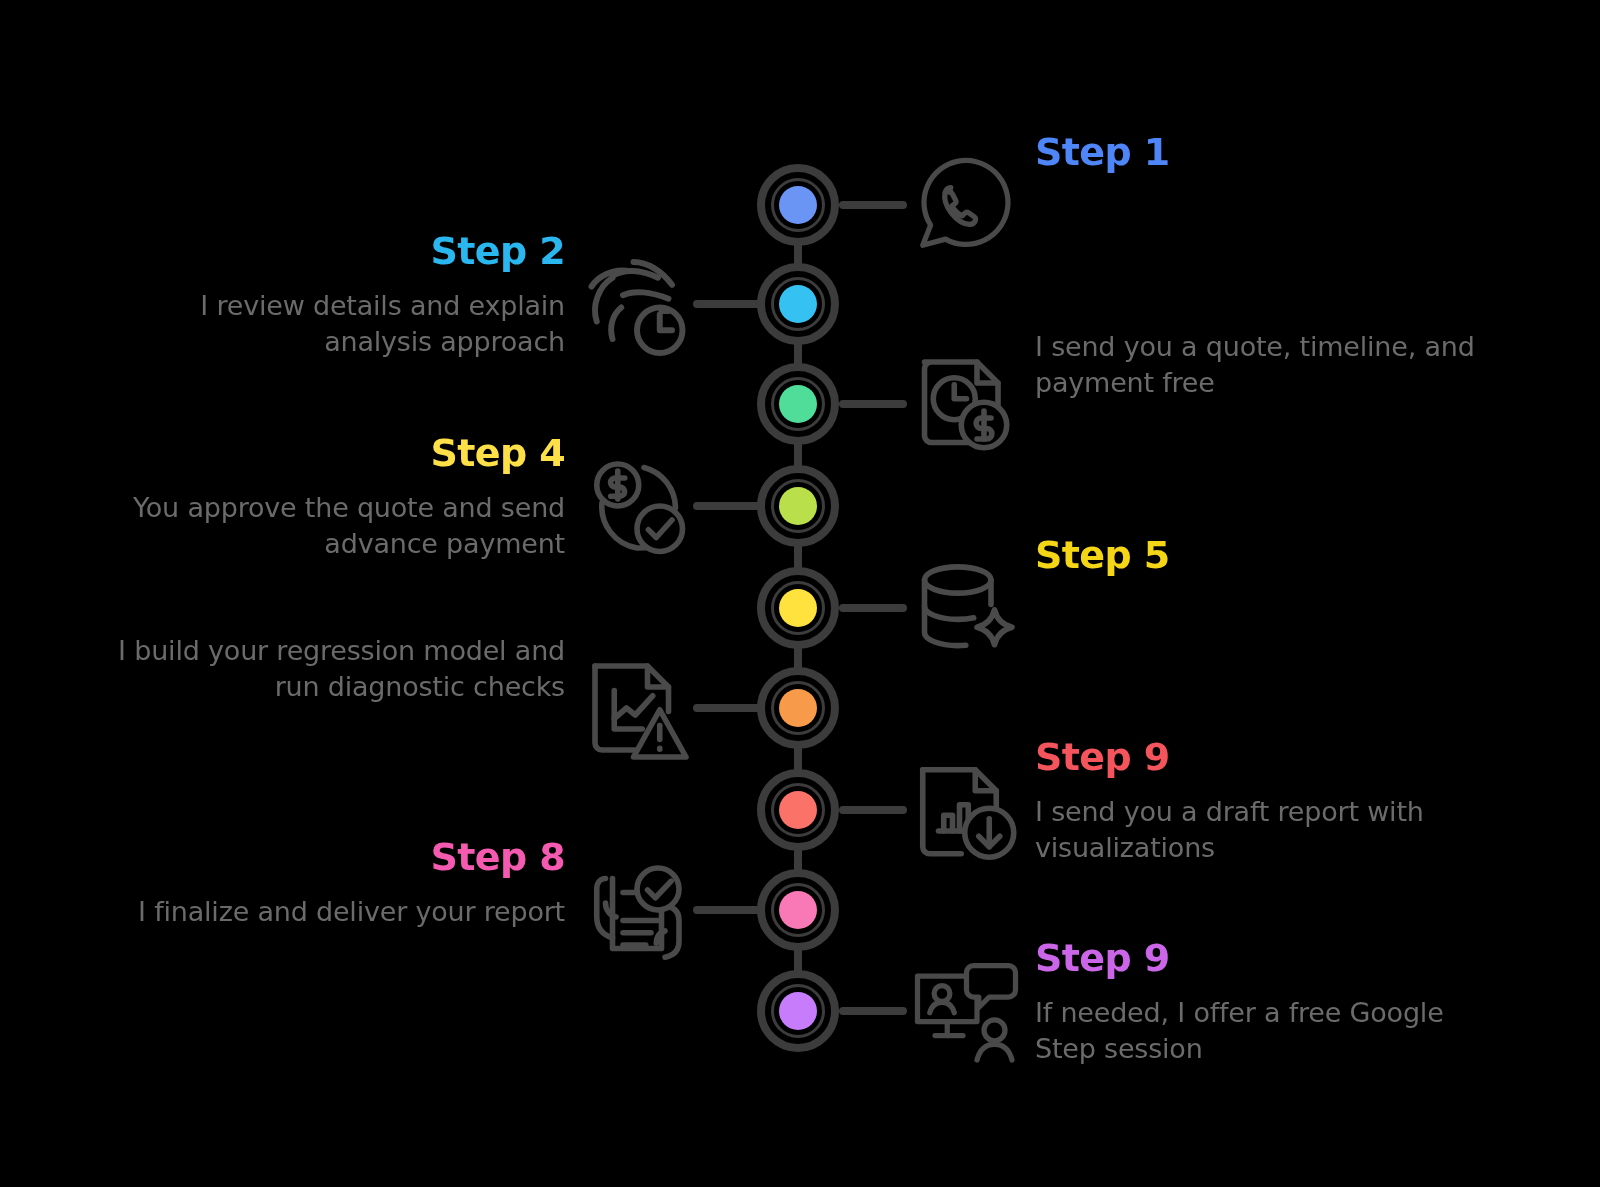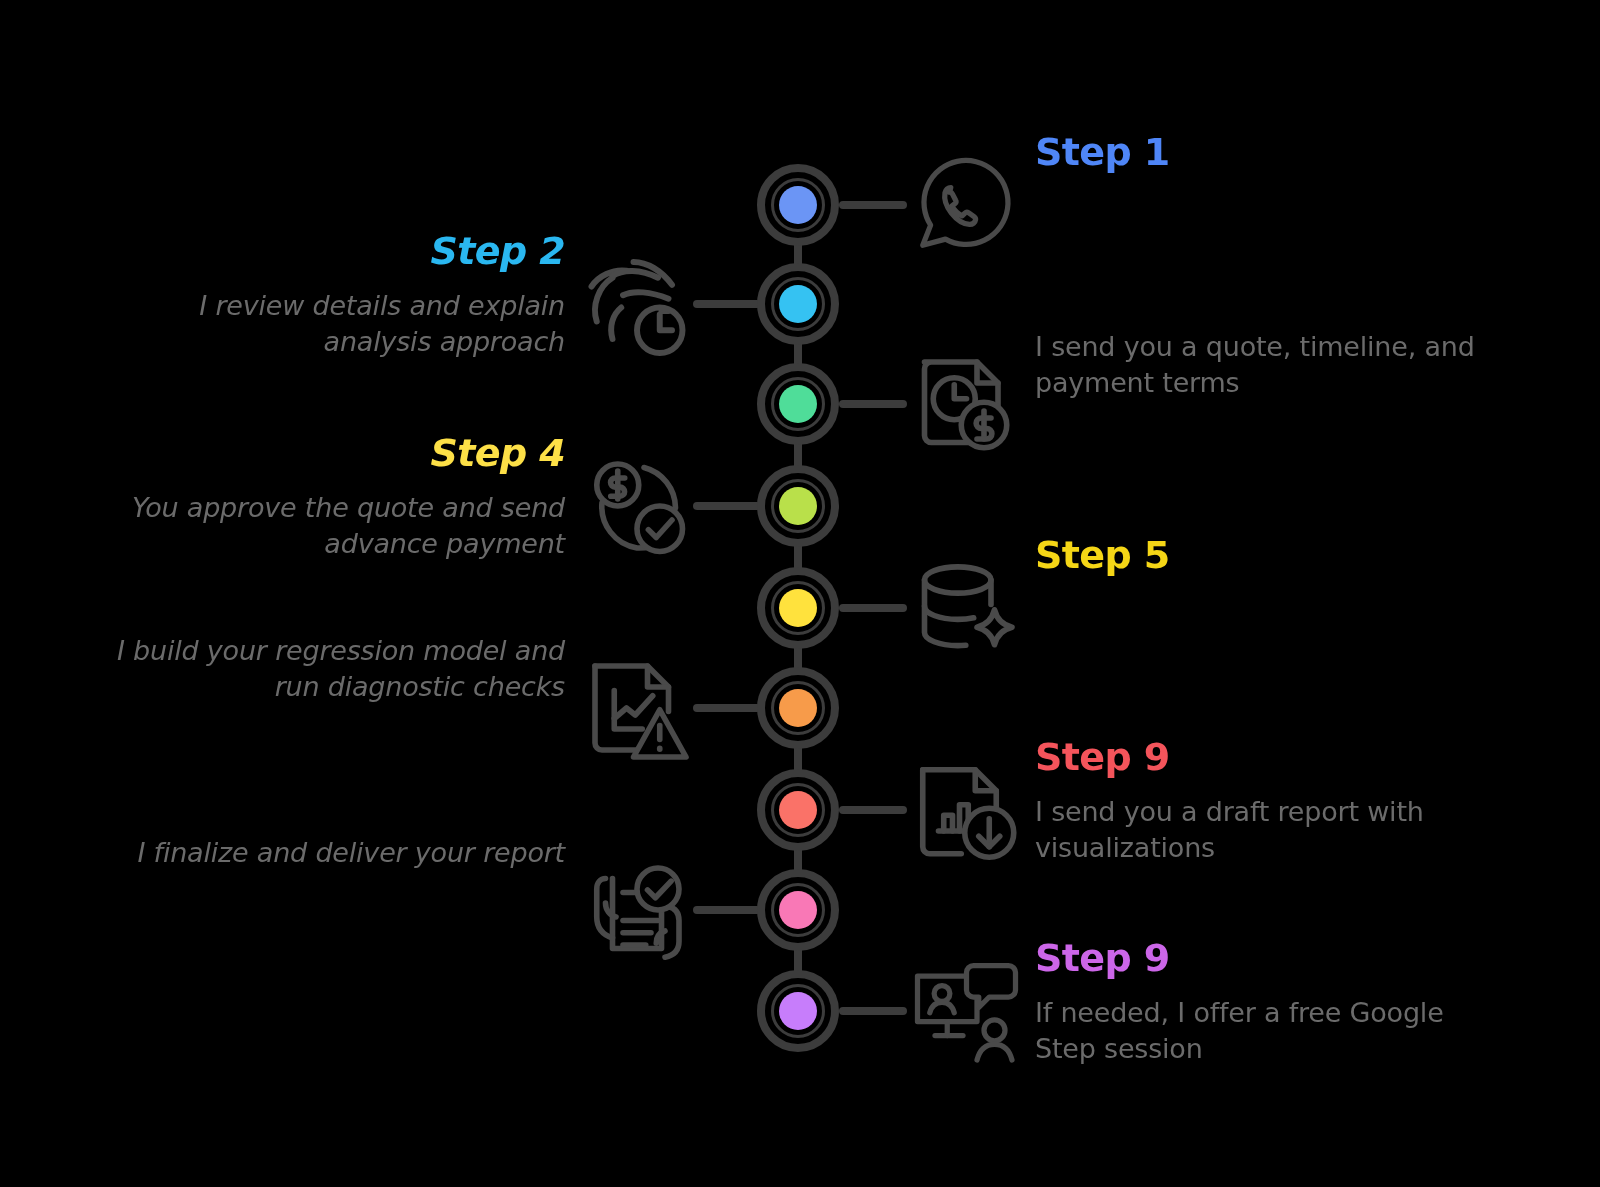--- a/index.html
+++ b/index.html
@@ -96,21 +96,21 @@
   .icon-slot.right { left: 903px; top: -60px; }
   .icon-slot.left  { right: 903px; top: -60px; }
   .icon-slot svg { width: 112px; height: 112px; display: block; }
 
   
   .text-block {
     position: absolute;
     width: 470px;
   }
   .text-block.right { left: 1035px; top: -75px; text-align: left; }
-  .text-block.left  { right: 1035px; top: -75px; text-align: right; font-style: italic; }
+  .text-block.left  { right: 1035px; top: -75px; text-align: right; }
 
   .step-title {
     font-size: 38px;
     font-weight: 700;
     letter-spacing: -0.6px;
     line-height: 1.18;
     margin-bottom: 14px;
     white-space: nowrap;
   }
   .step-desc {
@@ -184,21 +184,21 @@
         <path d="M10 8 h30 l12 12 v30 a4 4 0 0 1 -4 4 H14 a4 4 0 0 1 -4 -4 V12 a4 4 0 0 1 4 -4 Z"></path>
         <path d="M40 8 v12 h12"></path>
         <circle cx="27" cy="29" r="12" fill="#000"></circle>
         <path d="M27 21 v8 h7"></path>
         <circle cx="44" cy="44" r="13" fill="#000"></circle>
         <path d="M44 36 v16"></path>
         <path d="M48 40 h-5.5 a3 3 0 0 0 0 6 h3 a3 3 0 0 1 0 6 H40"></path>
       </svg>
     </div>
     <div class="text-block right">
-      <div class="step-desc">I send you a quote, timeline, and payment terms</div>
+      <div class="step-desc">I send you a quote, timeline, and payment free</div>
     </div>
   </div>
 
   <div class="step-row" style="top:506px">
     <div class="connector left"></div>
     <div class="node">
       <div class="node-inner-ring">
         <div class="node-dot" style="background:#b9e04a"></div>
       </div>
     </div>
@@ -306,20 +306,21 @@
         <path d="M24 52 h13"></path>
         <path d="M14 14 c-3 0 -5 2.5 -5 6 v16 c0 6 3 10 9 12"></path>
         <path d="M14 28 c0 4 2.5 7 6 8"></path>
         <path d="M50 30 c4 1 6 4 6 8 v12 c0 5 -3 8 -8 9"></path>
         <path d="M48 44 c-3 1 -5 3.5 -5 7"></path>
         <circle cx="44" cy="20" r="12" fill="#000"></circle>
         <path d="M38 20.5 l4.5 4.5 l9 -9.5"></path>
       </svg>
     </div>
     <div class="text-block left">
+      <div class="step-title" style="color:#f45bb0">Step 8</div>
       <div class="step-desc">I finalize and deliver your report</div>
     </div>
   </div>
 
   <div class="step-row" style="top:1011px">
     <div class="connector right"></div>
     <div class="node">
       <div class="node-inner-ring">
         <div class="node-dot" style="background:#c77dfb"></div>
       </div>

